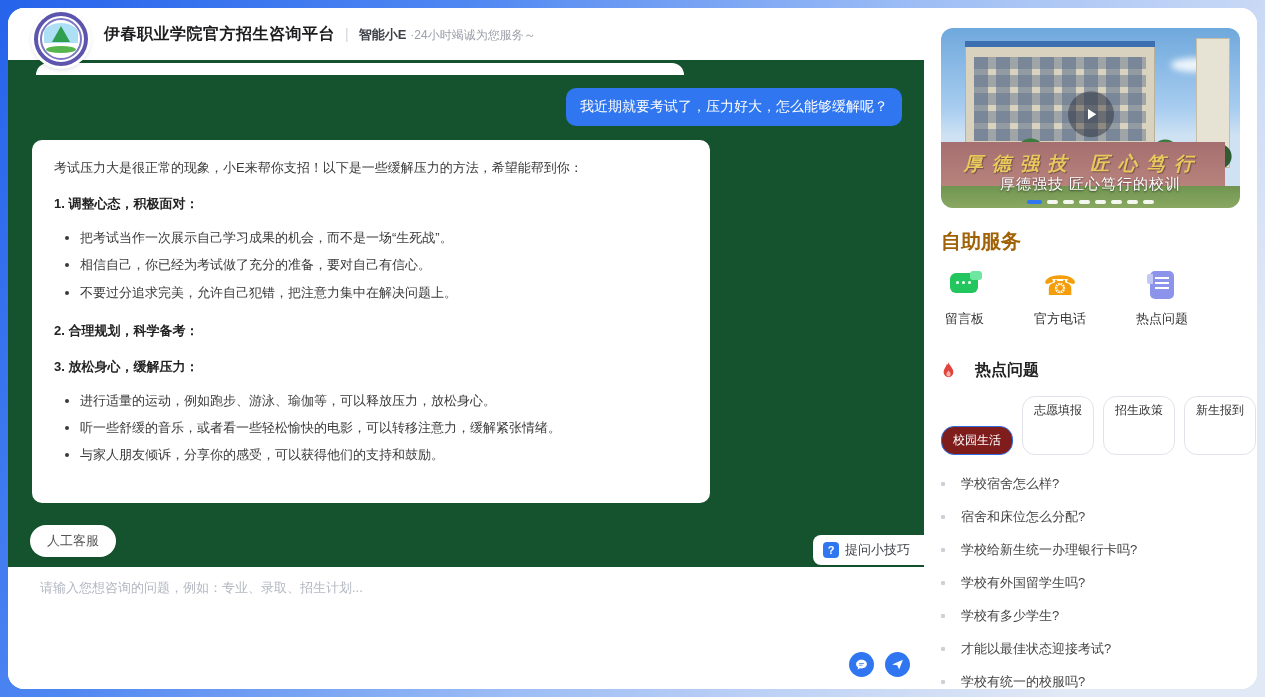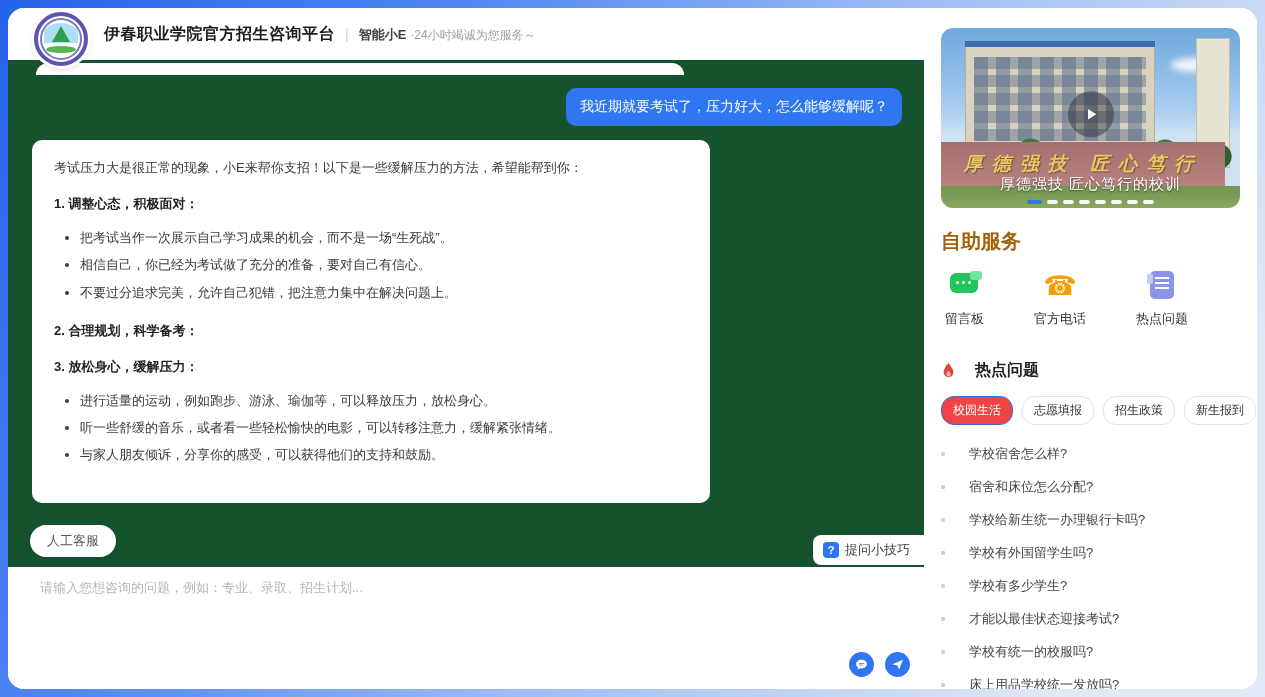--- a/index.html
+++ b/index.html
@@ -123,24 +123,24 @@
     background:#8b93ea; }
   .icon-news .doc::after { content:""; position:absolute; left:5px; top:6px; width:14px; height:2px;
     background:#fff; box-shadow:0 5px 0 #fff,0 10px 0 #fff; }
   .icon-news .fold { position:absolute; left:2px; top:3px; width:6px; height:10px; background:#c3c8f5; border-radius:2px 0 0 2px; }
 
   .hot-header { display:flex; align-items:center; gap:19px; margin-top:26px; }
   .hot-title { font-size:16px; font-weight:bold; color:#222; }
   .tabs-row { display:flex; align-items:center; gap:9px; margin:15px 0 6px; position:relative; }
   .tab { font-size:12px; color:#333; background:#fff; border:1px solid #e1e3ea; border-radius:13px;
     padding:5px 11px; white-space:nowrap; cursor:pointer; }
-  .tab.active { background:#ef4444; border-color:#2f6fe4; color:#fff; }
+  .tab.active { background:#7f1d1d; border-color:#2f6fe4; color:#fff;margin-top:30px; }
   .tab.partial { width:16px; overflow:hidden; padding:5px 4px; color:#999; }
   .question-list { margin-top:6px; }
-  .question-item { display:flex; align-items:center; gap:24px; padding:7.5px 0; cursor:pointer; }
+  .question-item { display:flex; align-items:center; gap:16px; padding:7.5px 0; cursor:pointer; }
   .question-item .bullet { width:4px; height:4px; background:#ccd0d9; border-radius:1px; flex:0 0 auto; }
   .question-item .q-text { font-size:13px; color:#454545; }
 </style>
 </head>
 <body>
 
 <div class="card">
 
   <div class="left-col">
 

